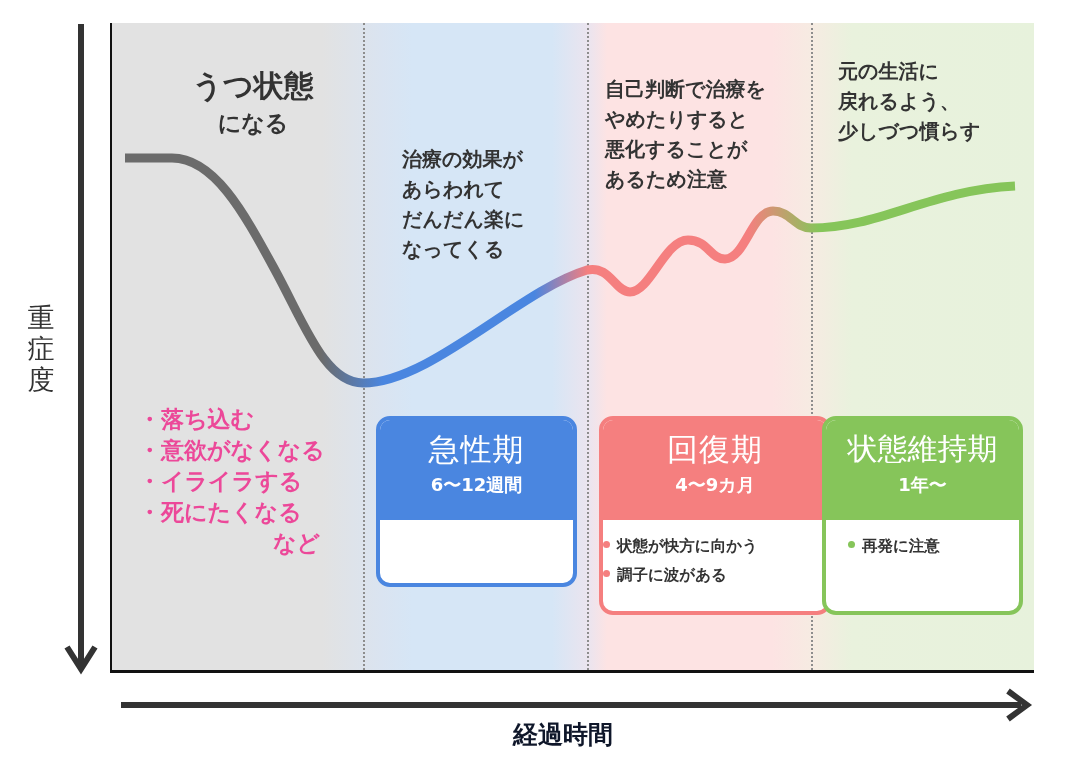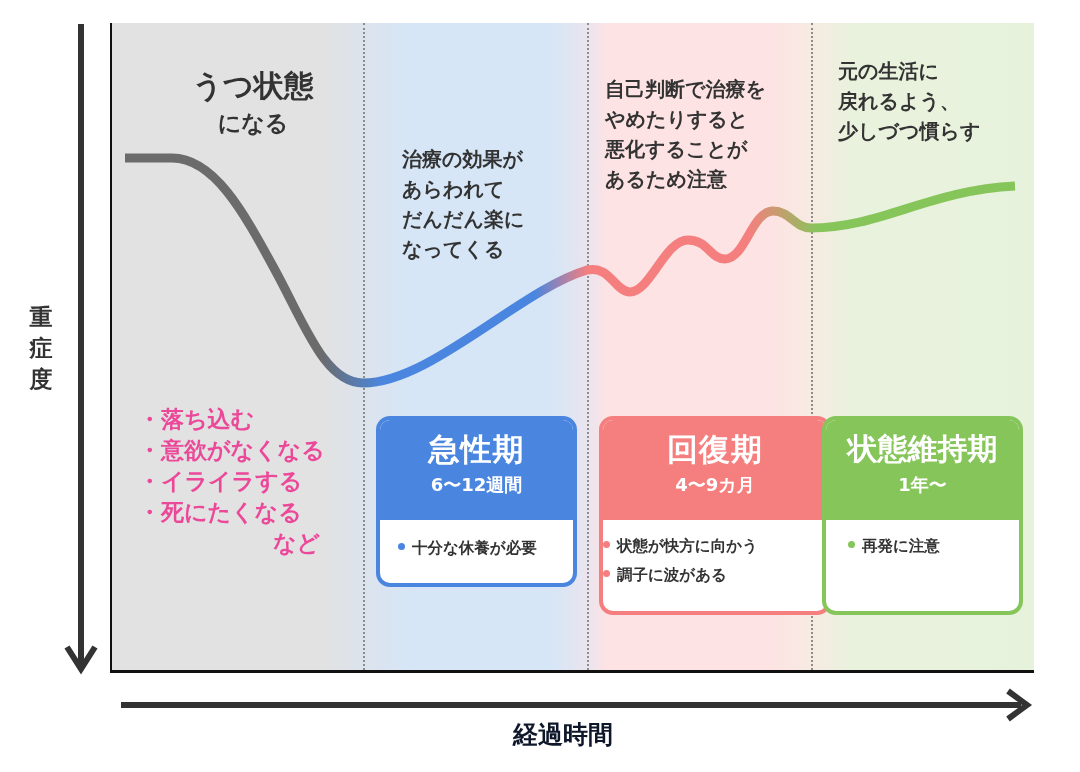--- a/index.html
+++ b/index.html
@@ -29,29 +29,29 @@
     .title-sub { font-size: 23px; line-height: 34px; text-align: center; }
 
     .symptoms { position: absolute; left: 138px; top: 404px; font-size: 23px; font-weight: bold; line-height: 31px; color: #ec4899; }
     .symptoms .row { white-space: nowrap; }
     .symptoms .etc { text-align: right; padding-right: 0px; width: 182px; }
 
     .card {
       position: absolute; border-radius: 14px; border: 4px solid; background: #fff; overflow: hidden;
     }
     .card-head { color: #fff; text-align: center; padding-top: 8px; height: 100px; }
-    .card-title { font-size: 31px; font-weight: bold; line-height: 42px; letter-spacing: 1px; }
+    .card-title { font-size: 31px; font-weight: normal; line-height: 42px; letter-spacing: 1px; }
     .card-period { font-size: 18px; font-weight: bold; line-height: 30px; }
     .card-body { padding: 12px 0 0 18px; }
     .card-item { font-size: 15.5px; font-weight: bold; line-height: 29px; color: #333; white-space: nowrap; }
     .bullet { display: inline-block; width: 7px; height: 7px; border-radius: 50%; margin-right: 7px; vertical-align: middle; position: relative; top: -2px; }
 
     .y-arrow-line { position: absolute; left: 78px; top: 24px; width: 6px; height: 640px; background: #333; }
     .x-arrow-line { position: absolute; left: 121px; top: 702px; width: 900px; height: 6px; background: #333; }
-    .y-label { position: absolute; left: 26px; top: 302px; font-size: 23px; font-weight: bold; line-height: 31px; width: 30px; text-align: center; color: #333; }
+    .y-label { position: absolute; left: 26px; top: 302px; font-size: 27px; font-weight: normal; line-height: 31px; width: 30px; text-align: center; color: #333; }
     .x-label { position: absolute; left: 513px; top: 718px; font-size: 25px; font-weight: bold; color: #0f172a; }
   </style>
 </head>
 <body>
 
 <div class="y-arrow-line"></div>
 <svg style="position:absolute;left:62px;top:640px;" width="40" height="36">
   <polyline points="5,7 19,29 33,7" fill="none" stroke="#333" stroke-width="6" stroke-linejoin="miter"></polyline>
 </svg>
 <div class="y-label">重症度</div>
@@ -118,23 +118,20 @@
   <div>元の生活に</div>
   <div>戻れるよう、</div>
   <div>少しづつ慣らす</div>
 </div>
 
 <div class="card" style="left:376px; top:416px; width:201px; height:171px; border-color:#4a86e0;">
   <div class="card-head" style="background:#4a86e0;">
     <div class="card-title">急性期</div>
     <div class="card-period">6〜12週間</div>
   </div>
-  <div class="card-body" style="padding-top:14px;">
-    <div class="card-item"><span class="bullet" style="background:#4a86e0;"></span><span>十分な休養が必要</span></div>
-  </div>
 </div>
 
 <div class="card" style="left:599px; top:416px; width:232px; height:199px; border-color:#f57f7f;">
   <div class="card-head" style="background:#f57f7f;">
     <div class="card-title">回復期</div>
     <div class="card-period">4〜9カ月</div>
   </div>
   <div class="card-body" style="padding-left:0;">
     <div class="card-item"><span class="bullet" style="background:#f57f7f;"></span><span>状態が快方に向かう</span></div>
     <div class="card-item"><span class="bullet" style="background:#f57f7f;"></span><span>調子に波がある</span></div>

